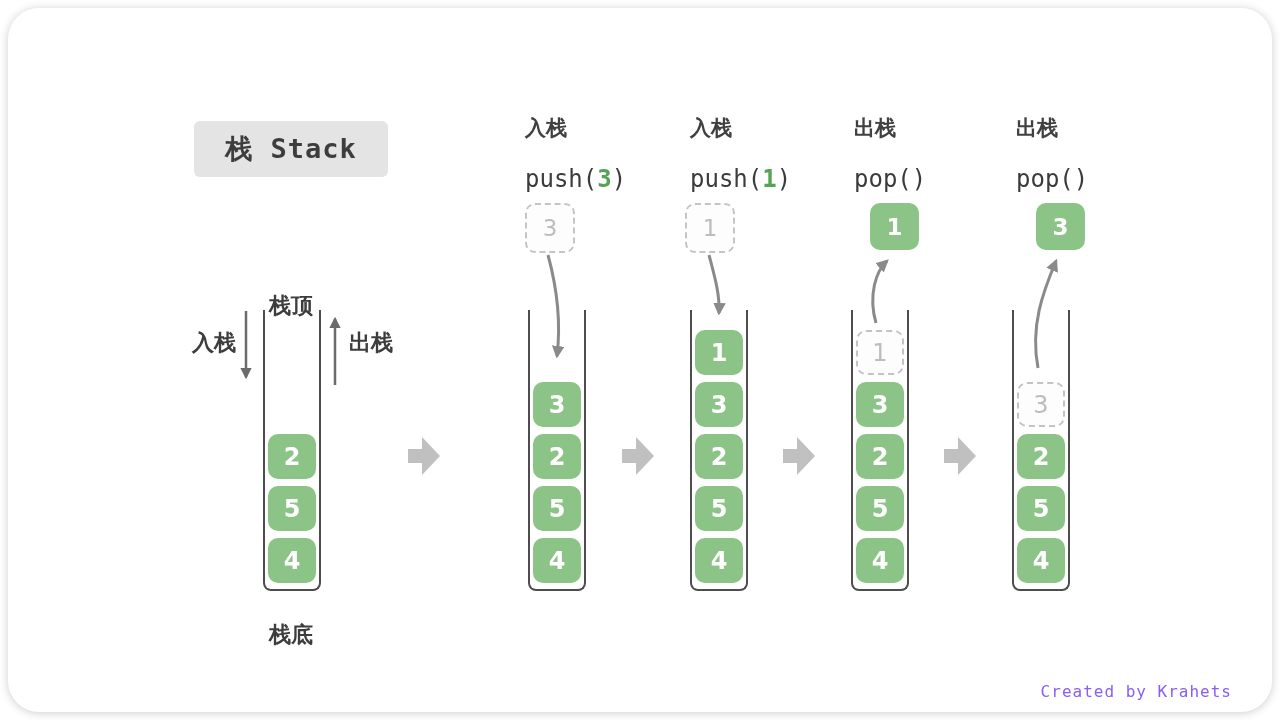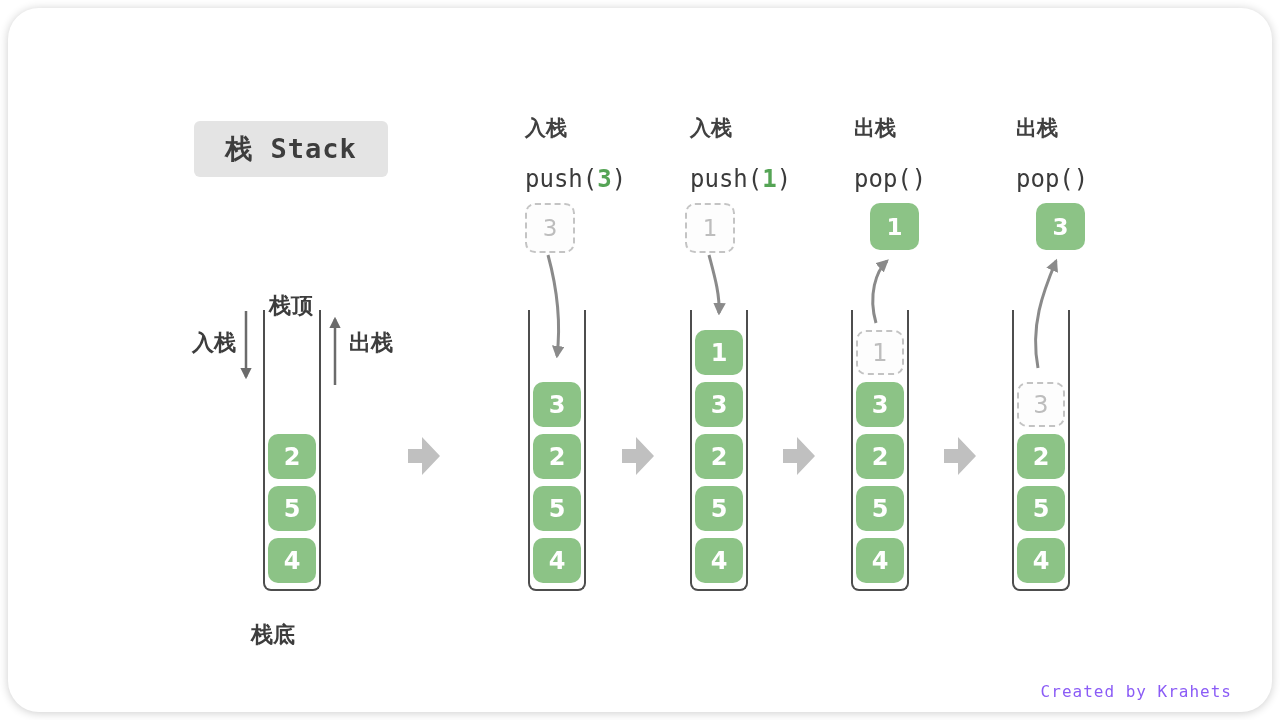--- a/index.html
+++ b/index.html
@@ -10,21 +10,21 @@
         background:#ffffff;border-radius:31px;
         box-shadow:0 1px 10px rgba(0,0,0,0.20);}
   
   .title-badge{position:absolute;left:186px;top:113px;width:194px;height:56px;
         background:#e4e4e4;border-radius:6px;display:flex;align-items:center;justify-content:center;
         font-family:"DejaVu Sans Mono","Liberation Mono",monospace;
         font-size:27px;font-weight:700;color:#3d3d3d;letter-spacing:1px;}
   
   .lbl{position:absolute;font-size:22px;font-weight:700;color:#3d3d3d;white-space:nowrap;}
   .lbl-top{left:243px;top:244px;width:80px;text-align:center;margin-top:39px;}
-  .lbl-bottom{left:243px;top:612px;width:80px;text-align:left;}
+  .lbl-bottom{left:243px;top:612px;width:80px;text-align:center;}
   .lbl-push{left:170px;top:320px;width:58px;text-align:right;}
   .lbl-pop{left:341px;top:320px;width:58px;text-align:left;}
   
   .op{position:absolute;top:106px;white-space:nowrap;}
   .op-zh{font-size:21px;font-weight:600;color:#404040;line-height:28px;}
   .op-code{margin-top:23px;font-family:"DejaVu Sans Mono","Liberation Mono",monospace;
            font-size:24px;color:#3b3b3b;line-height:28px;}
   .op-code .arg{color:#55a455;font-weight:700;}
   
   .well{position:absolute;top:302px;width:58px;height:281px;

